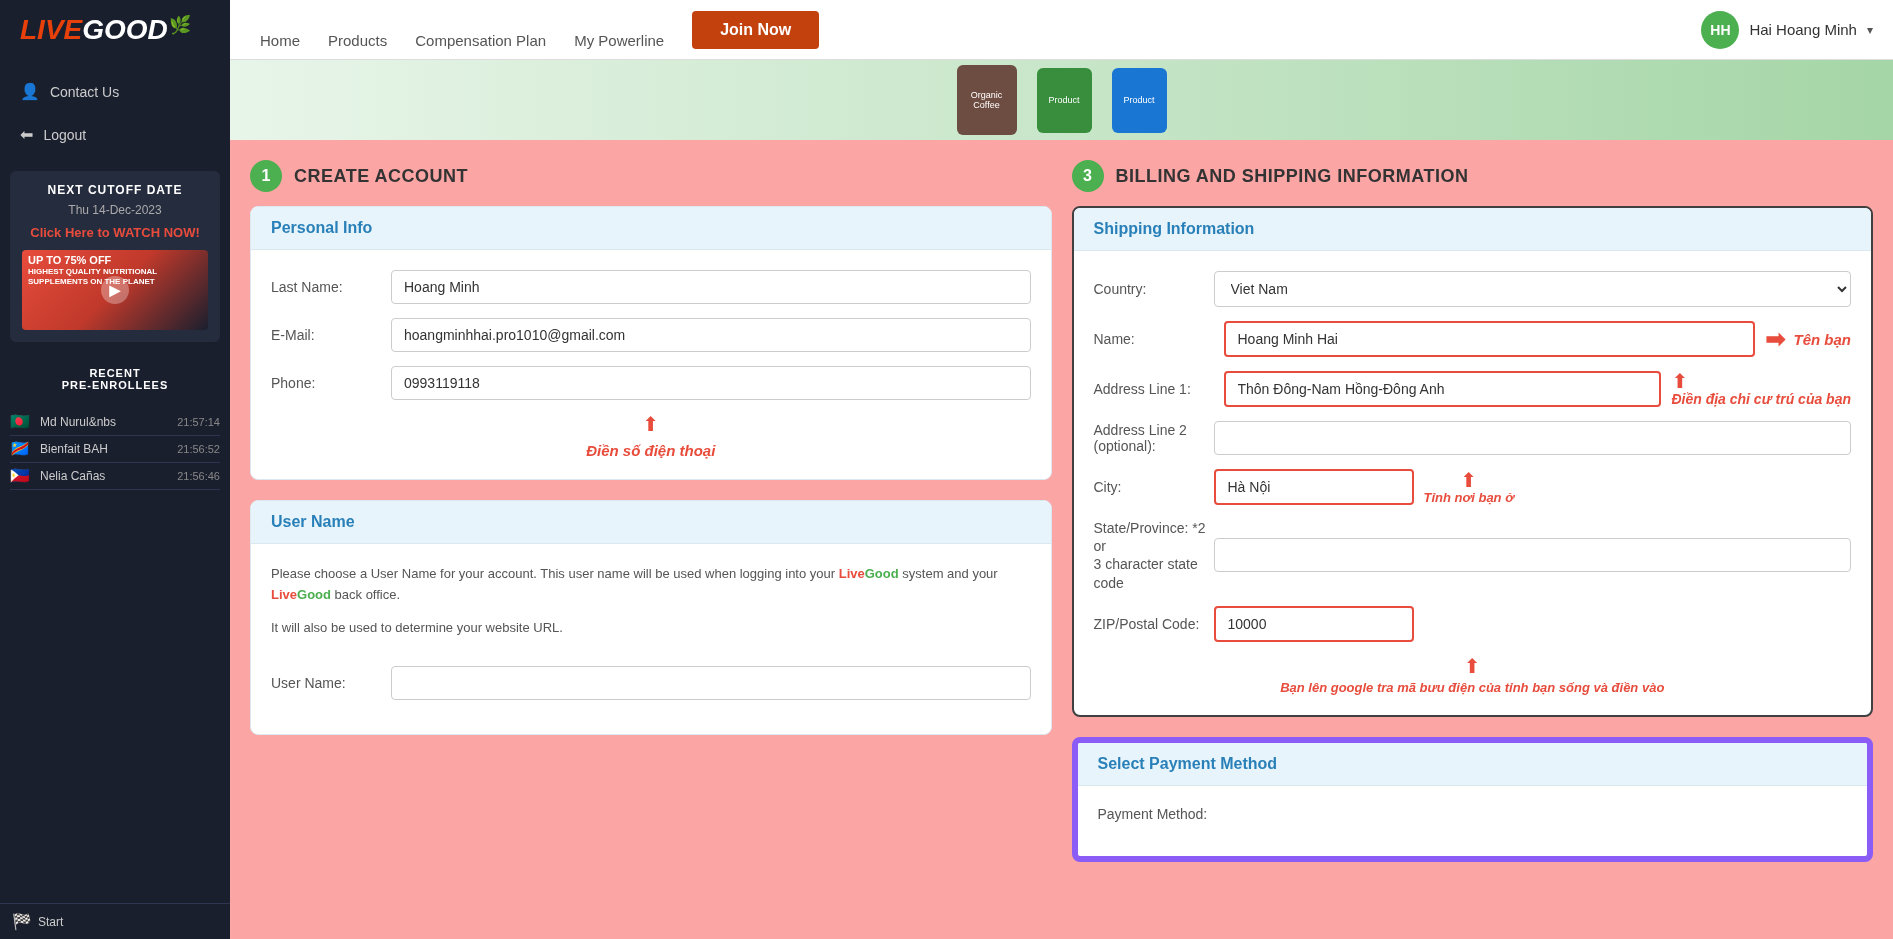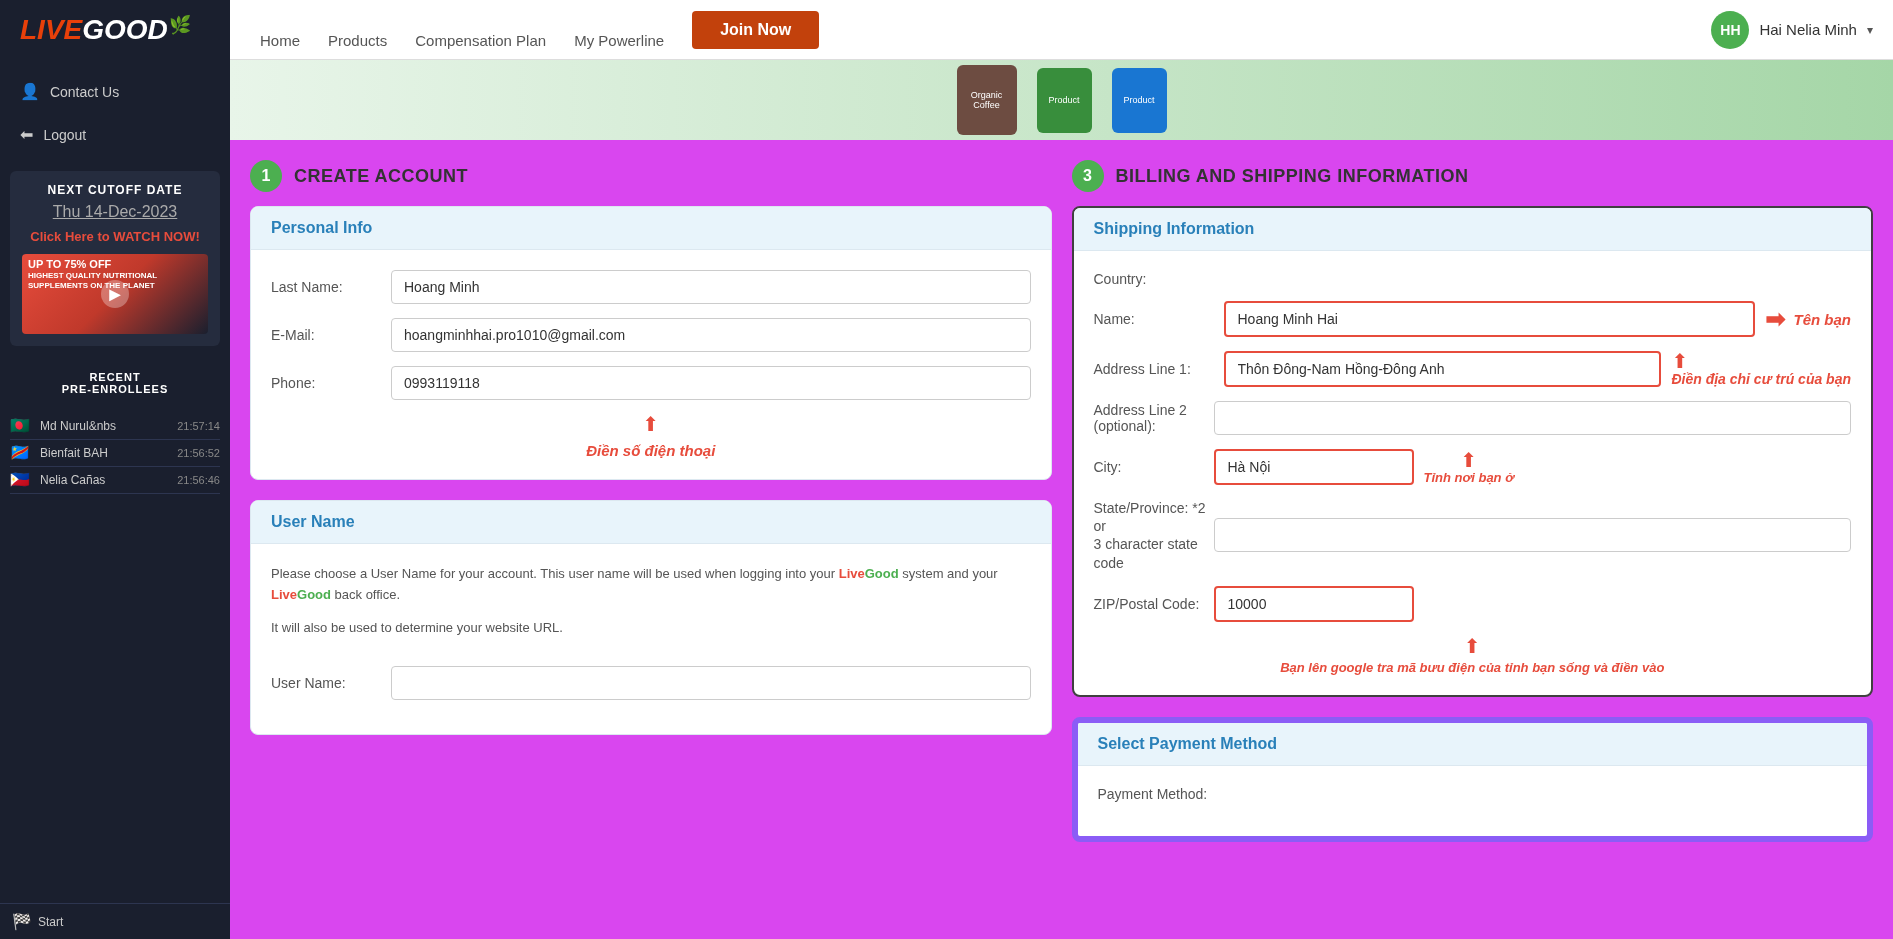--- a/index.html
+++ b/index.html
@@ -129,23 +129,22 @@
     }
     .cutoff-title {
       color: #fff;
       font-weight: bold;
       font-size: 12px;
       letter-spacing: 1px;
       margin-bottom: 6px;
     }
     .cutoff-date {
       color: #aaa;
-      font-size: 16px;
+      font-size: 12px;
       margin-bottom: 8px;
-      text-decoration: underline;
     }
     .watch-btn {
       color: #e74c3c;
       font-weight: bold;
       font-size: 13px;
       line-height: 1.3;
       margin-bottom: 8px;
     }
     .promo-img {
       width: 100%;
@@ -227,21 +226,21 @@
       border-top: 1px solid #2d3550;
     }
     .start-flag {
       font-size: 16px;
     }
 
     
     .main-content {
       flex: 1;
       overflow-y: auto;
-      background: #d946ef;
+      background: #fca5a5;
     }
     .product-banner {
       height: 80px;
       background: linear-gradient(90deg, #e8f5e9 0%, #c8e6c9 50%, #a5d6a7 100%);
       display: flex;
       align-items: center;
       justify-content: center;
       gap: 20px;
       padding: 0 20px;
       overflow: hidden;
@@ -497,21 +496,21 @@
   </div>
   <div class="nav-links">
     <a class="nav-link" href="#">Home</a>
     <a class="nav-link" href="#">Products</a>
     <a class="nav-link" href="#">Compensation Plan</a>
     <a class="nav-link" href="#">My Powerline</a>
     <button class="join-now-btn">Join Now</button>
   </div>
   <div class="user-area">
     <div class="user-avatar">HH</div>
-    <span class="user-name">Hai Nelia Minh</span>
+    <span class="user-name">Hai Hoang Minh</span>
     <span class="dropdown-arrow">▾</span>
   </div>
 </nav>
 
 <div class="layout">
 
   <aside class="sidebar">
     <div class="sidebar-menu">
       <div class="sidebar-item">
         <span class="icon">👤</span>
@@ -620,20 +619,25 @@
           <div class="section-number">3</div>
           <div class="section-title">BILLING AND SHIPPING INFORMATION</div>
         </div>
 
         <div class="shipping-form-card">
           <div class="shipping-form-card-header">Shipping Information</div>
           <div class="shipping-form-card-body">
 
             <div class="form-row">
               <label class="form-label">Country:</label>
+              <select class="form-input country-select">
+                <option>Viet Nam</option>
+                <option>United States</option>
+                <option>Philippines</option>
+              </select>
             </div>
 
             <div class="name-row-container">
               <label class="name-label-col">Name:</label>
               <div style="flex:1;">
                 <input class="form-input highlighted-input" type="text" value="Hoang Minh Hai" style="width: 100%;">
               </div>
               <div class="name-annotation-col">
                 <span class="arrow-right">➡</span>
                 <div style="display:flex;flex-direction:column;align-items:center;">

